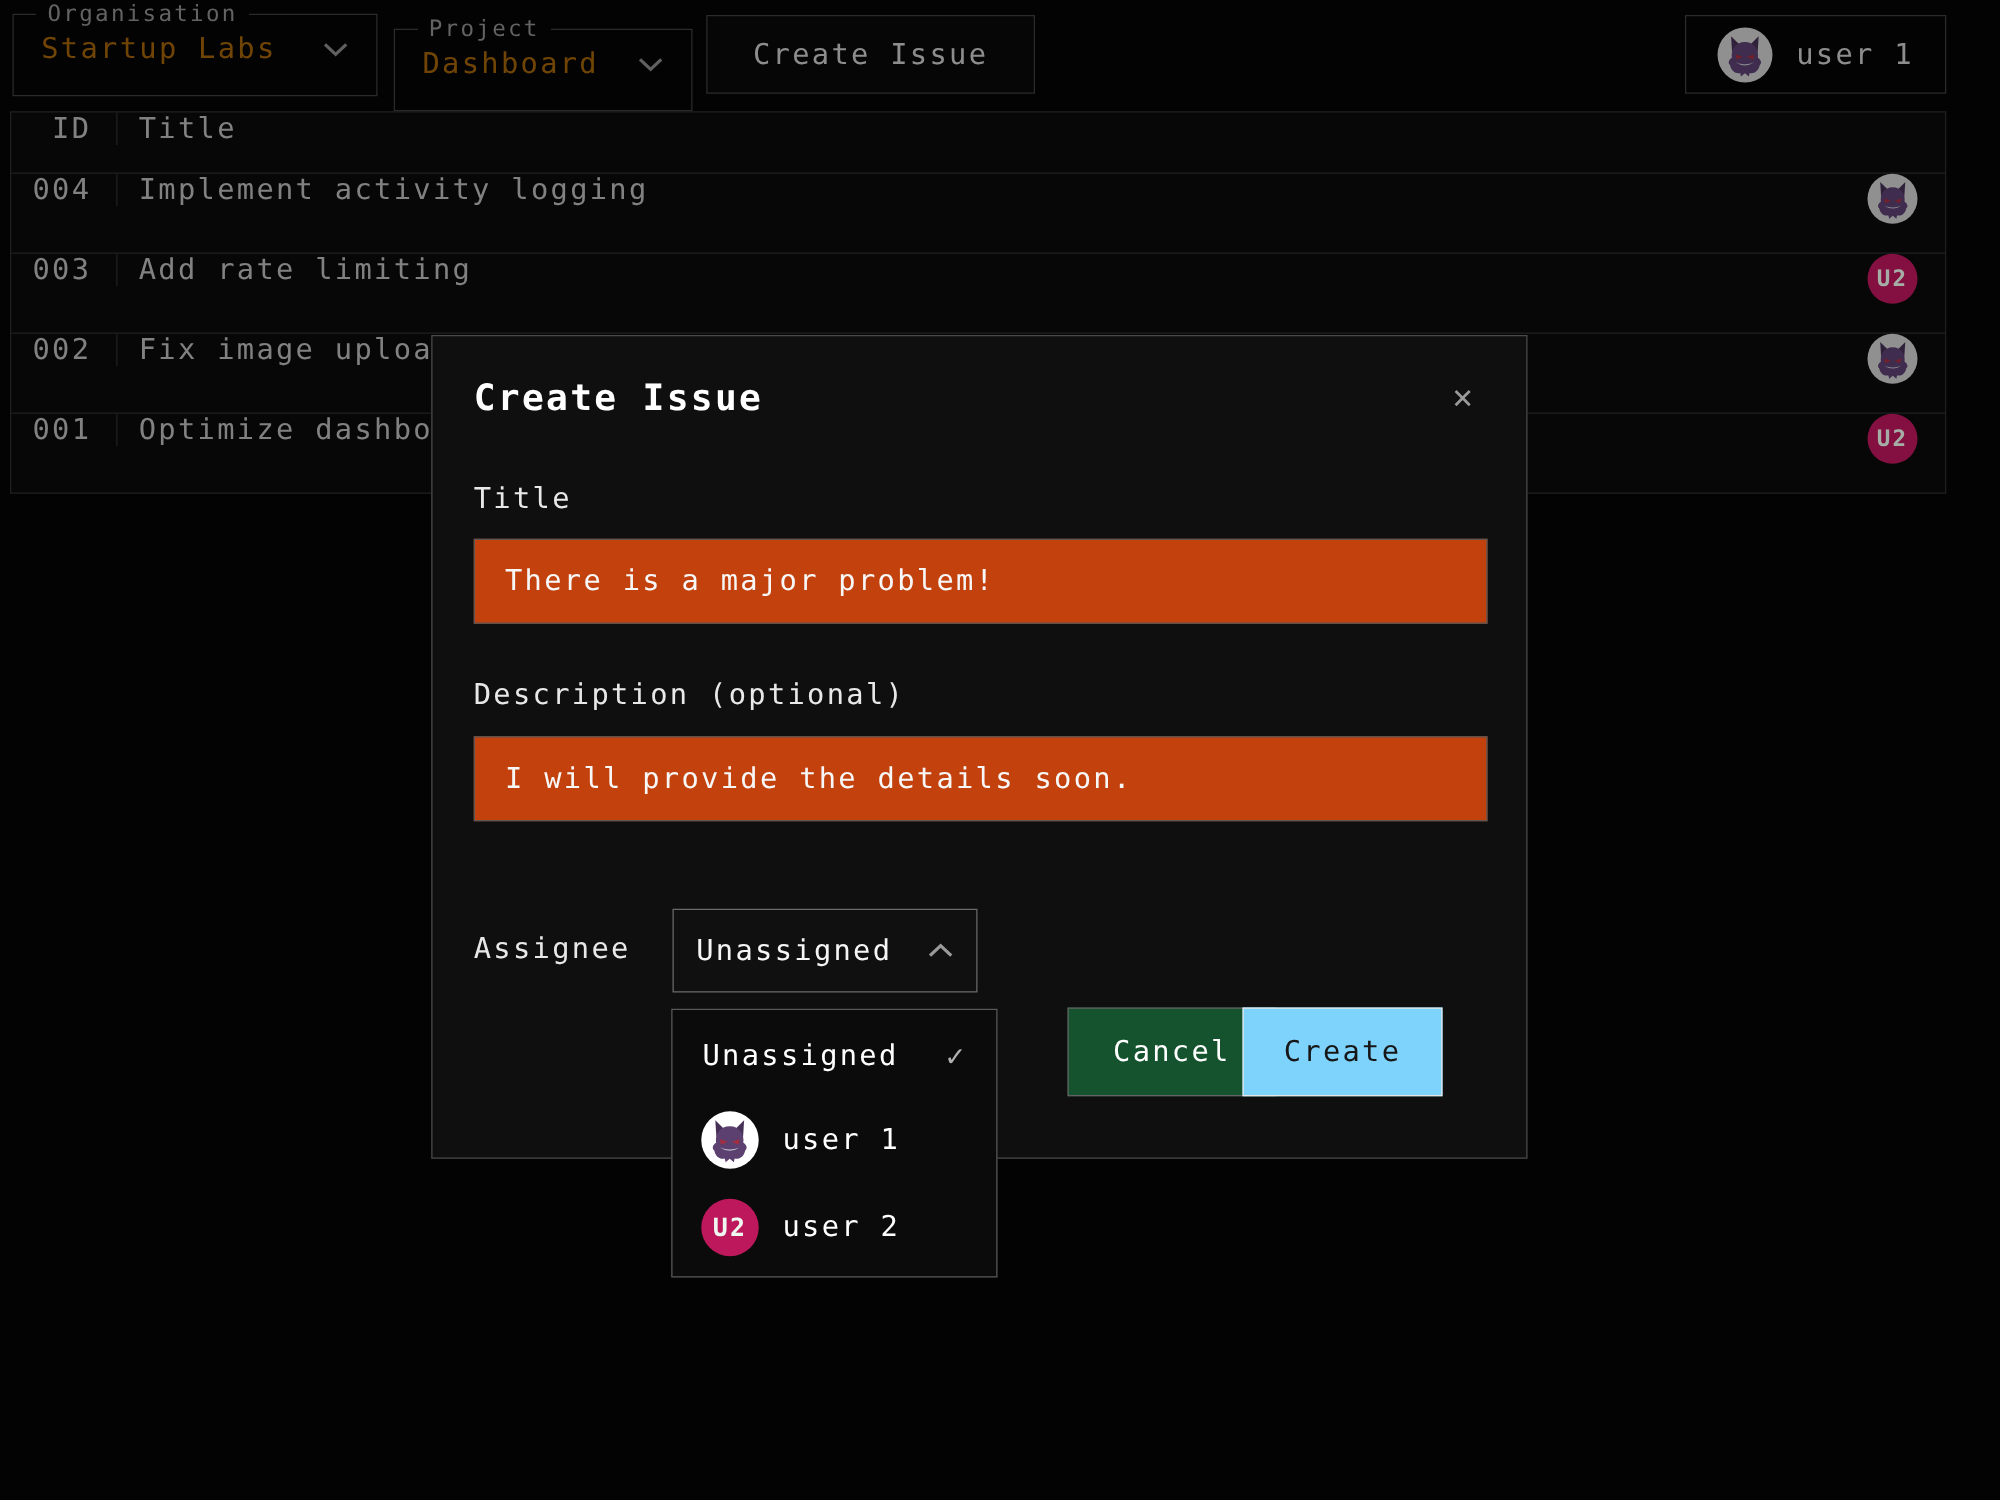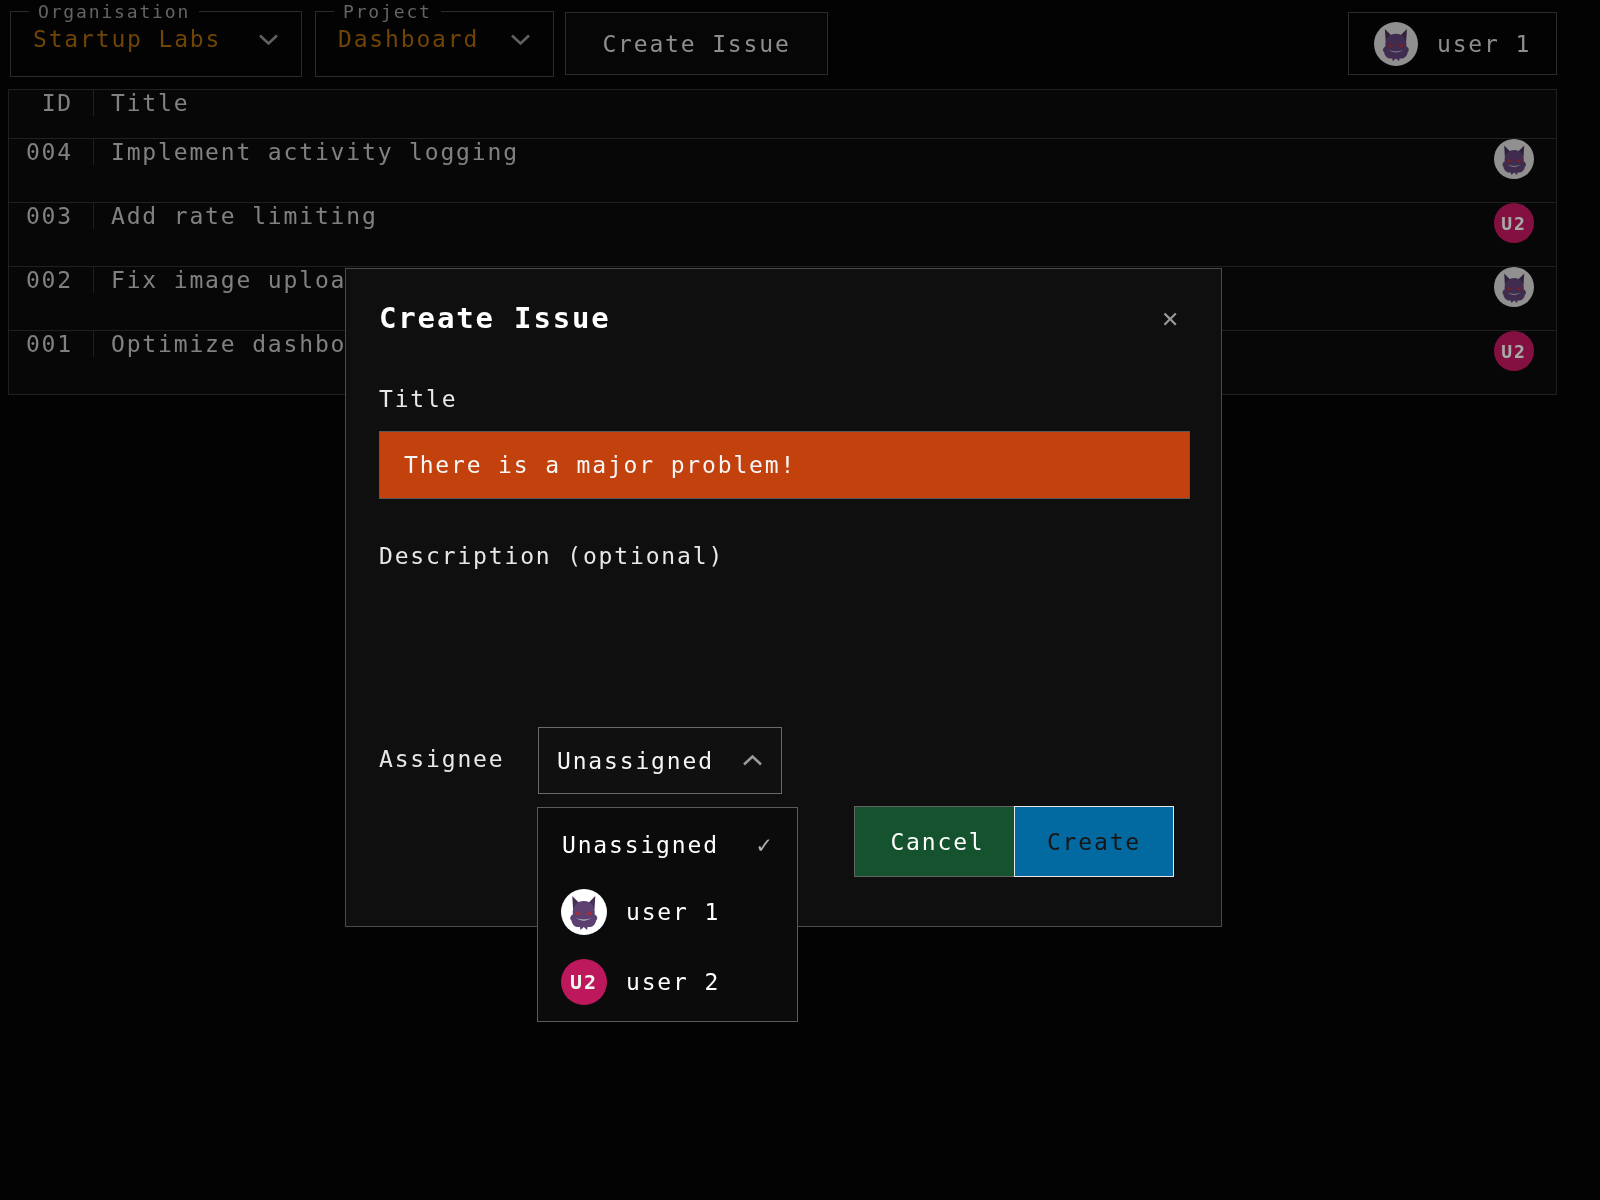--- a/index.html
+++ b/index.html
@@ -15,21 +15,21 @@
   
   fieldset.fs {
     position: absolute; top: 1px; height: 76px;
     border: 1px solid #3e3e3e; background: transparent;
   }
   fieldset.fs legend {
     margin-left: 18px; padding: 0 9px;
     font-size: 18px; color: #8f8f8f;
   }
   .fs-org { left: 10px; width: 292px; }
-  .fs-proj { left: 315px; width: 239px; }
+  .fs-proj { left: 315px; width: 239px; margin-top: 12px; }
   .fs-value {
     display: flex; align-items: center; justify-content: space-between;
     padding: 4px 22px 10px 22px; font-size: 23px; color: #a16207;
   }
   .chev { flex: 0 0 auto; margin-left: 16px; }
 
   .btn-create-top {
     position: absolute; left: 565px; top: 12px; width: 263px; height: 63px;
     border: 1px solid #3e3e3e; background: #090909; color: #cbcbcb;
     font-size: 23px; display: flex; align-items: center; justify-content: center;
@@ -103,21 +103,21 @@
     background: #101010; border: 1px solid #6a6a6a; color: #f5f5f5;
     display: flex; align-items: center; justify-content: space-between;
     padding: 0 18px; font-size: 23px; cursor: pointer;
   }
   .m-btn {
     position: absolute; top: 537px; height: 71px;
     display: flex; align-items: center; justify-content: center;
     font-size: 23px; cursor: pointer;
   }
   .btn-cancel { left: 508px; width: 167px; background: #14532d; border: 1px solid #636363; color: #ffffff; }
-  .btn-submit { left: 668px; width: 160px; background: #0369a1; border: 1px solid #e6e6e6; color: #161616; }
+  .btn-submit { left: 648px; width: 160px; background: #7dd3fc; border: 1px solid #e6e6e6; color: #161616; }
 
   
   .dd-menu {
     position: absolute; left: 537px; top: 807px; width: 261px; height: 215px;
     background: #0b0b0b; border: 1px solid #5a5a5a; z-index: 20;
   }
   .dd-opt { position: absolute; left: 0; right: 0; display: flex; align-items: center; cursor: pointer; }
   .dd-opt-1 { top: 14px; height: 46px; padding: 0 24px; justify-content: space-between; }
   .dd-opt-2 { top: 76px; height: 56px; padding: 0 23px; gap: 19px; }
   .dd-opt-3 { top: 146px; height: 56px; padding: 0 23px; gap: 19px; }
@@ -226,20 +226,21 @@
   <div class="dim"></div>
 
   <div class="modal">
     <div class="m-title">Create Issue</div>
     <div class="m-close">✕</div>
 
     <div class="f-label lbl-title">Title</div>
     <input class="m-input inp-title" type="text" value="There is a major problem!" style="">
 
     <div class="f-label lbl-desc">Description (optional)</div>
+    <input class="m-input inp-desc" type="text" value="I will provide the details soon." style="">
 
     <div class="f-label lbl-assignee">Assignee</div>
     <div class="assignee-select">
       <span>Unassigned</span>
       <svg width="21" height="13" viewBox="0 0 21 13">
           <polyline points="2,10.5 10.5,2.5 19,10.5" fill="none" stroke="#9a9a9a" stroke-width="2.6"></polyline>
         </svg>
     </div>
 
     <div class="m-btn btn-cancel">

